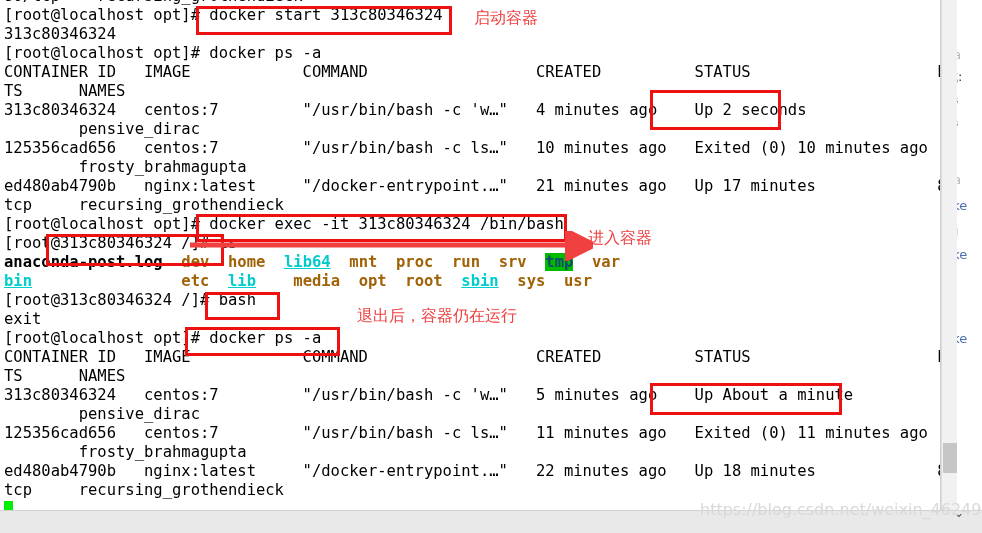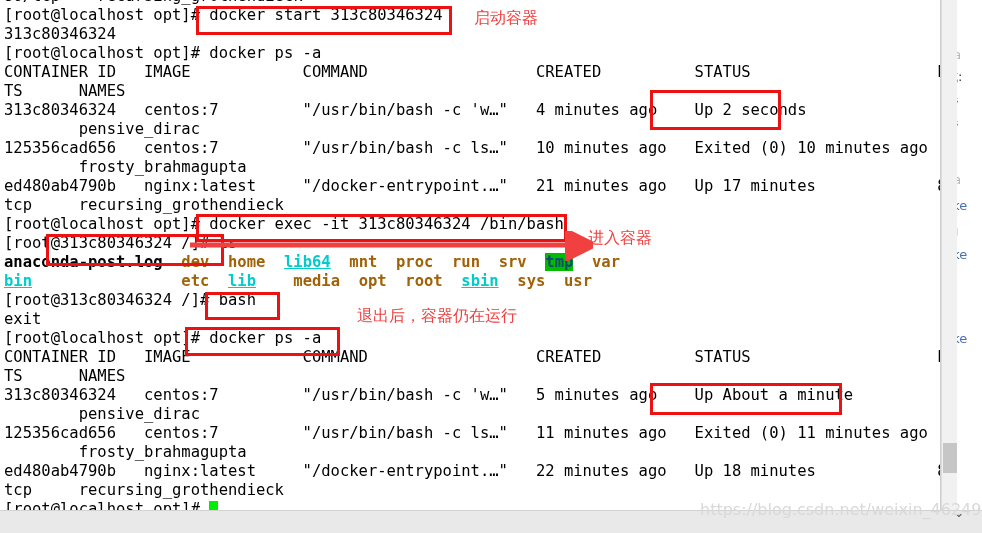--- a/index.html
+++ b/index.html
@@ -185,21 +185,21 @@
         <div class="line"><span>exit</span></div>
         <div class="line"><span>[root@localhost opt]# docker ps -a</span></div>
         <div class="line"><span>CONTAINER ID   IMAGE            COMMAND                  CREATED          STATUS                    POR</span></div>
         <div class="line"><span>TS      NAMES</span></div>
         <div class="line"><span>313c80346324   centos:7         "/usr/bin/bash -c 'w…"   5 minutes ago    Up About a minute</span></div>
         <div class="line"><span>        pensive_dirac</span></div>
         <div class="line"><span>125356cad656   centos:7         "/usr/bin/bash -c ls…"   11 minutes ago   Exited (0) 11 minutes ago</span></div>
         <div class="line"><span>        frosty_brahmagupta</span></div>
         <div class="line"><span>ed480ab4790b   nginx:latest     "/docker-entrypoint.…"   22 minutes ago   Up 18 minutes             80/</span></div>
         <div class="line"><span>tcp     recursing_grothendieck</span></div>
-        <div class="line"><span>[root@localhost opt]# </span><span class="cursor"></span></div>
+        <div class="line"><span class="cursor"></span></div>
       </div>
   </div>
 
   <div id="anno-layer">
       <div class="anno-box" style="left: 196px; top: 6px; width: 256px; height: 29px; border-color: rgb(238, 17, 17);"></div>
       <div class="anno-box" style="left: 650px; top: 90px; width: 131px; height: 40px; border-color: rgb(238, 17, 17);"></div>
       <div class="anno-box" style="left: 196px; top: 214px; width: 371px; height: 28px; border-color: rgb(238, 17, 17);"></div>
       <div class="anno-box" style="left: 46px; top: 234px; width: 178px; height: 32px; border-color: rgb(238, 17, 17);"></div>
       <div class="anno-box" style="left: 205px; top: 292px; width: 75px; height: 28px; border-color: rgb(238, 17, 17);"></div>
       <div class="anno-box" style="left: 185px; top: 327px; width: 155px; height: 29px; border-color: rgb(238, 17, 17);"></div>

